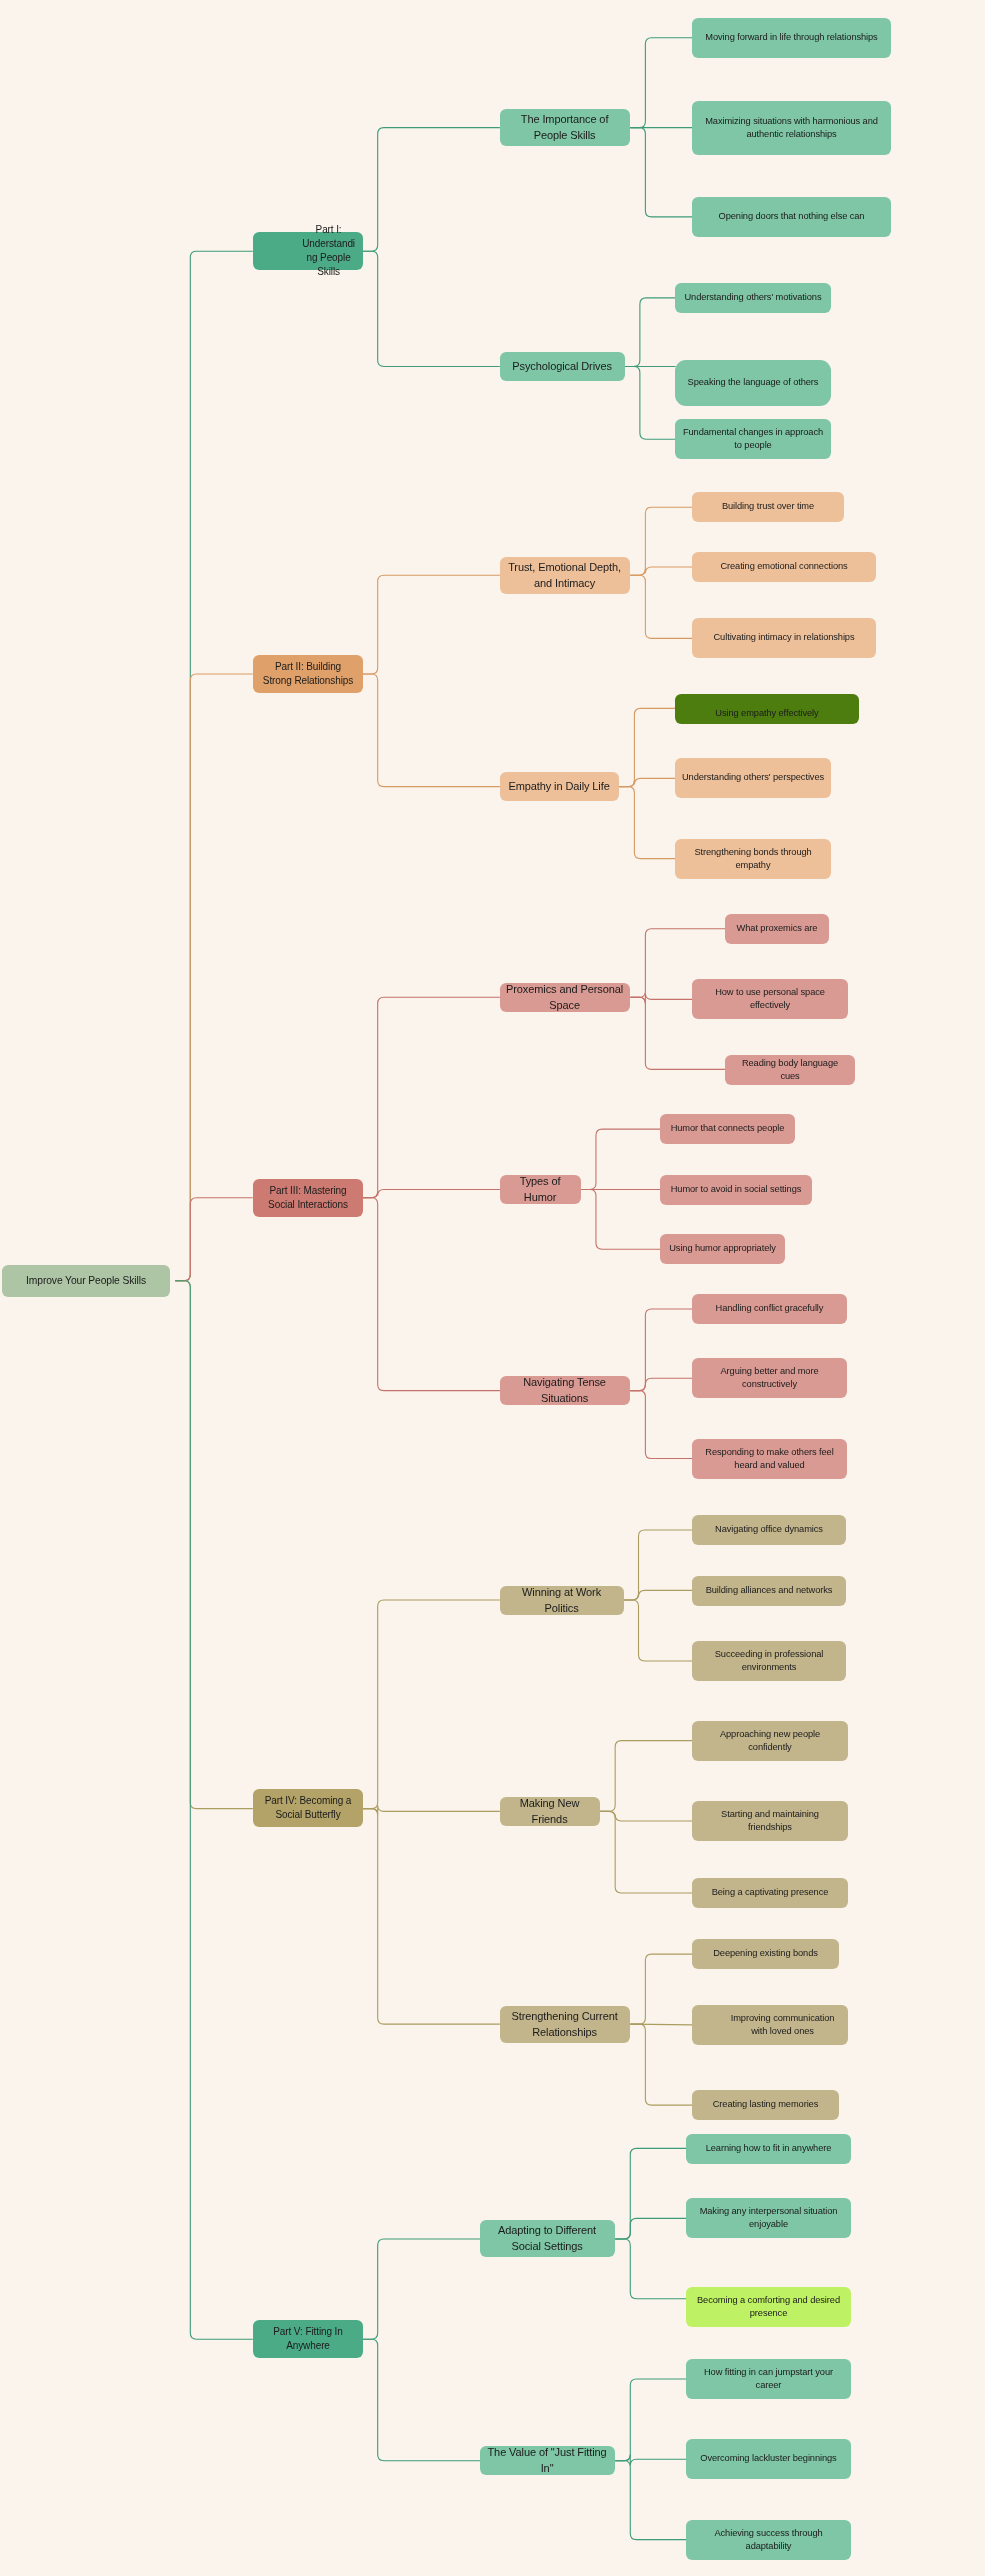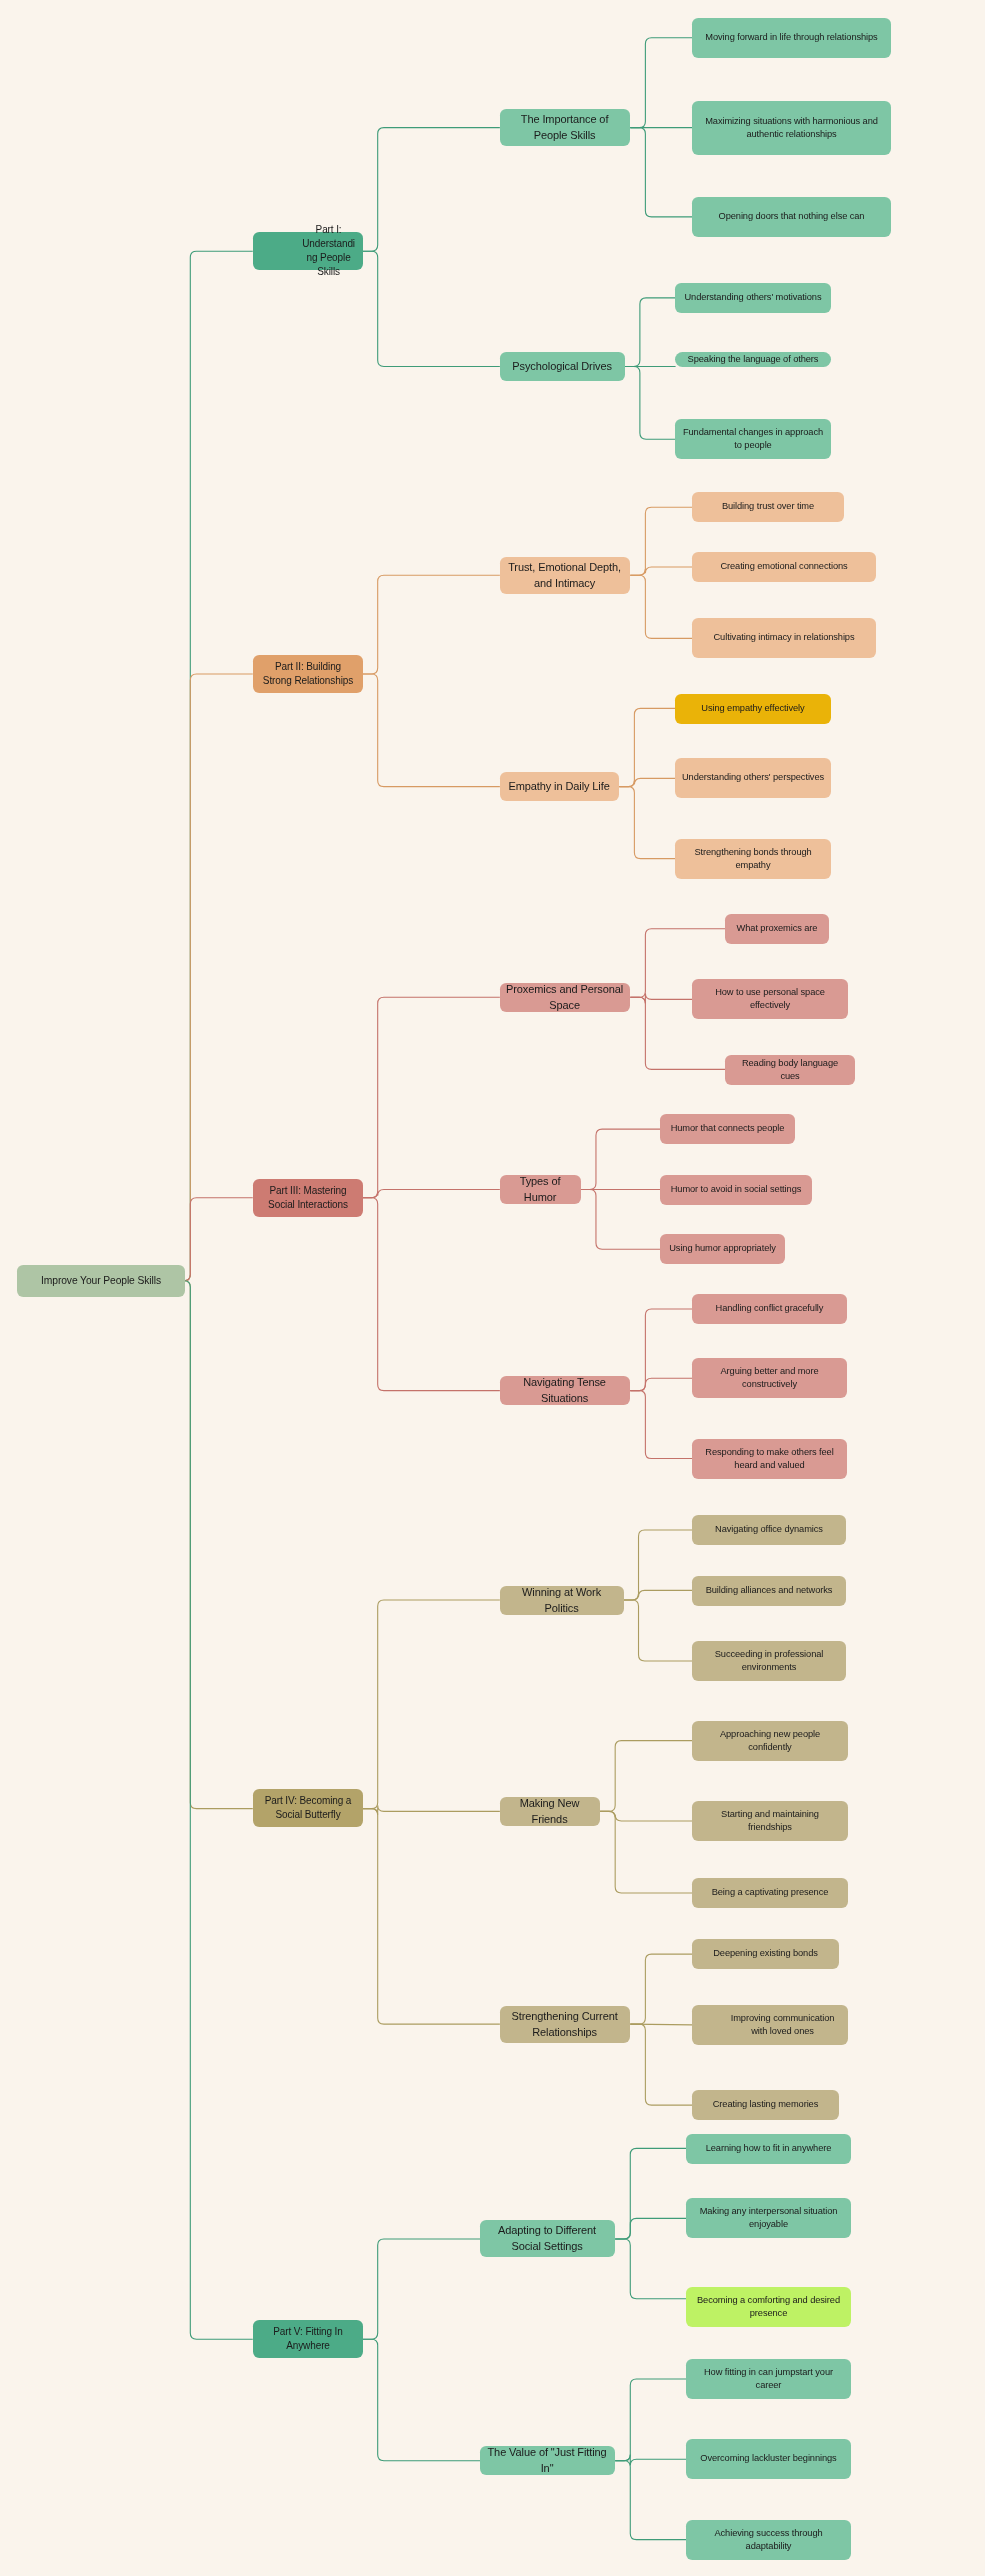--- a/index.html
+++ b/index.html
@@ -94,21 +94,21 @@
       <path d="M 528 3408 L 541 3408 Q 550 3408 550 3399 L 550 3271 Q 550 3262 559 3262 L 700 3262" fill="none" stroke="#3e9b78" stroke-width="1.6"></path>
       <path d="M 896 3262 L 909 3262 Q 918 3262 918 3253 L 918 3139 Q 918 3130 927 3130 L 1000 3130" fill="none" stroke="#3e9b78" stroke-width="1.6"></path>
       <path d="M 896 3262 L 909 3262 Q 918 3262 918 3253 L 918 3241 Q 918 3232 927 3232 L 1000 3232" fill="none" stroke="#3e9b78" stroke-width="1.6"></path>
       <path d="M 896 3262 L 909 3262 Q 918 3262 918 3271 L 918 3340 Q 918 3349 927 3349 L 1000 3349" fill="none" stroke="#3e9b78" stroke-width="1.6"></path>
       <path d="M 528 3408 L 541 3408 Q 550 3408 550 3417 L 550 3576 Q 550 3585 559 3585 L 700 3585" fill="none" stroke="#3e9b78" stroke-width="1.6"></path>
       <path d="M 896 3585 L 909 3585 Q 918 3585 918 3576 L 918 3475 Q 918 3466 927 3466 L 1000 3466" fill="none" stroke="#3e9b78" stroke-width="1.6"></path>
       <path d="M 896 3585 L 909 3585 Q 918 3585 918 3576 L 918 3592 Q 918 3583 927 3583 L 1000 3583" fill="none" stroke="#3e9b78" stroke-width="1.6"></path>
       <path d="M 896 3585 L 909 3585 Q 918 3585 918 3594 L 918 3691 Q 918 3700 927 3700 L 1000 3700" fill="none" stroke="#3e9b78" stroke-width="1.6"></path>
     </svg>
   <div id="nodes">
-      <div class="node root" style="left: 17px; width: 168px; height: 32px; top: 1265px; background: rgb(174, 197, 165);">
+      <div class="node root" style="left: 2px; width: 168px; height: 32px; top: 1265px; background: rgb(174, 197, 165);">
         <span>Improve Your People Skills</span>
       </div>
       <div class="node l1" style="left: 253px; width: 110px; height: 38px; top: 232px; background: rgb(76, 171, 135); padding-left: 48px;">
         <span>Part I: Understanding People Skills</span>
       </div>
       <div class="node l2" style="left: 500px; width: 130px; height: 37px; top: 109px; background: rgb(126, 198, 165);">
         <span>The Importance of People Skills</span>
       </div>
       <div class="node l3" style="left: 692px; width: 199px; height: 40px; top: 18px; background: rgb(126, 198, 165);">
         <span>Moving forward in life through relationships</span>
@@ -118,21 +118,21 @@
       </div>
       <div class="node l3" style="left: 692px; width: 199px; height: 40px; top: 197px; background: rgb(126, 198, 165);">
         <span>Opening doors that nothing else can</span>
       </div>
       <div class="node l2" style="left: 500px; width: 125px; height: 29px; top: 352px; background: rgb(126, 198, 165);">
         <span>Psychological Drives</span>
       </div>
       <div class="node l3" style="left: 675px; width: 156px; height: 29.5px; top: 283px; background: rgb(126, 198, 165);">
         <span>Understanding others' motivations</span>
       </div>
-      <div class="node l3" style="left: 675px; width: 156px; height: 15px; top: 352px; background: rgb(126, 198, 165); border-radius: 11px;">
+      <div class="node l3" style="left: 675px; width: 156px; height: 46px; top: 360px; background: rgb(126, 198, 165); border-radius: 11px;">
         <span>Speaking the language of others</span>
       </div>
       <div class="node l3" style="left: 675px; width: 156px; height: 40px; top: 419px; background: rgb(126, 198, 165);">
         <span>Fundamental changes in approach to people</span>
       </div>
       <div class="node l1" style="left: 253px; width: 110px; height: 38px; top: 655px; background: rgb(224, 160, 106);">
         <span>Part II: Building Strong Relationships</span>
       </div>
       <div class="node l2" style="left: 500px; width: 130px; height: 37px; top: 557px; background: rgb(238, 192, 154);">
         <span>Trust, Emotional Depth, and Intimacy</span>
@@ -142,21 +142,21 @@
       </div>
       <div class="node l3" style="left: 692px; width: 184px; height: 29.5px; top: 552px; background: rgb(238, 192, 154);">
         <span>Creating emotional connections</span>
       </div>
       <div class="node l3" style="left: 692px; width: 184px; height: 40px; top: 618px; background: rgb(238, 192, 154);">
         <span>Cultivating intimacy in relationships</span>
       </div>
       <div class="node l2" style="left: 500px; width: 119px; height: 29px; top: 772px; background: rgb(238, 192, 154);">
         <span>Empathy in Daily Life</span>
       </div>
-      <div class="node l3" style="left: 675px; width: 156px; height: 29.5px; top: 694px; background: #eab308;">
+      <div class="node l3" style="left: 675px; width: 184px; height: 29.5px; top: 694px; background: #4d7c0f; align-items: flex-end;">
         <span>Using empathy effectively</span>
       </div>
       <div class="node l3" style="left: 675px; width: 156px; height: 40px; top: 758px; background: rgb(238, 192, 154);">
         <span>Understanding others' perspectives</span>
       </div>
       <div class="node l3" style="left: 675px; width: 156px; height: 40px; top: 839px; background: rgb(238, 192, 154);">
         <span>Strengthening bonds through empathy</span>
       </div>
       <div class="node l1" style="left: 253px; width: 110px; height: 38px; top: 1179px; background: rgb(205, 123, 114);">
         <span>Part III: Mastering Social Interactions</span>

